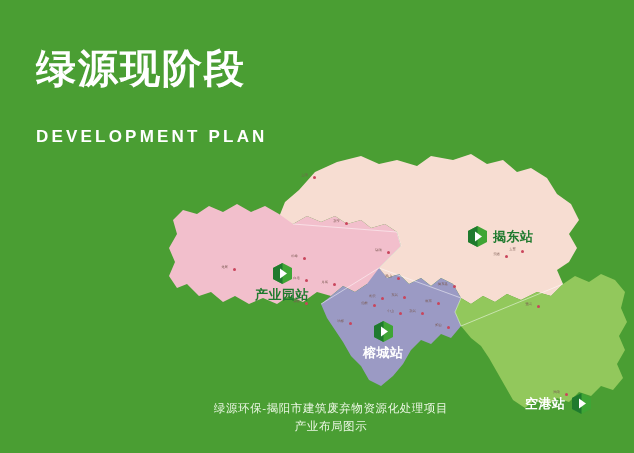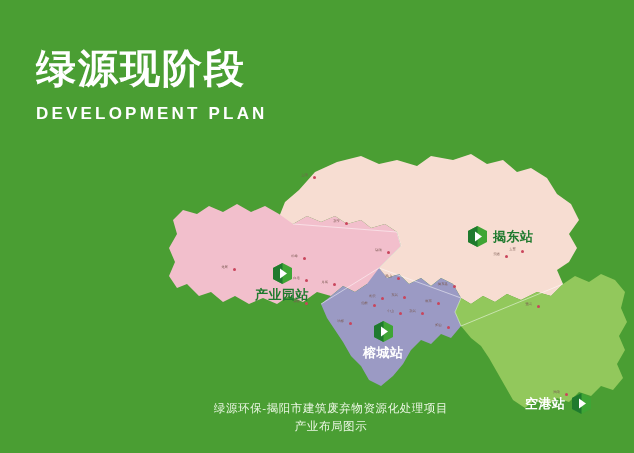--- a/index.html
+++ b/index.html
@@ -14,21 +14,21 @@
   
   .title-block{position:absolute;left:36px;top:30px;z-index:30;}
   .title-line{
     color:#ffffff;font-weight:700;
     font-size:40px;line-height:42px;letter-spacing:2px;
     white-space:nowrap;
     margin-top:17px;
   }
   .subtitle{
     color:#ffffff;font-size:17px;font-weight:700;
-    letter-spacing:3.2px;margin-top:15px;white-space:nowrap;
+    letter-spacing:3.2px;margin-top:38px;white-space:nowrap;
   }
 
   
   #map-wrap{position:absolute;left:165px;top:150px;width:469px;height:265px;z-index:10;}
   #map-svg{display:block;width:100%;height:100%;}
 
   
   .station{position:absolute;display:flex;align-items:center;gap:6px;z-index:25;white-space:nowrap;}
   .station .label{font-size:13px;font-weight:700;letter-spacing:.5px;}
   .station .label.dark{color:#1f7a2e;}

